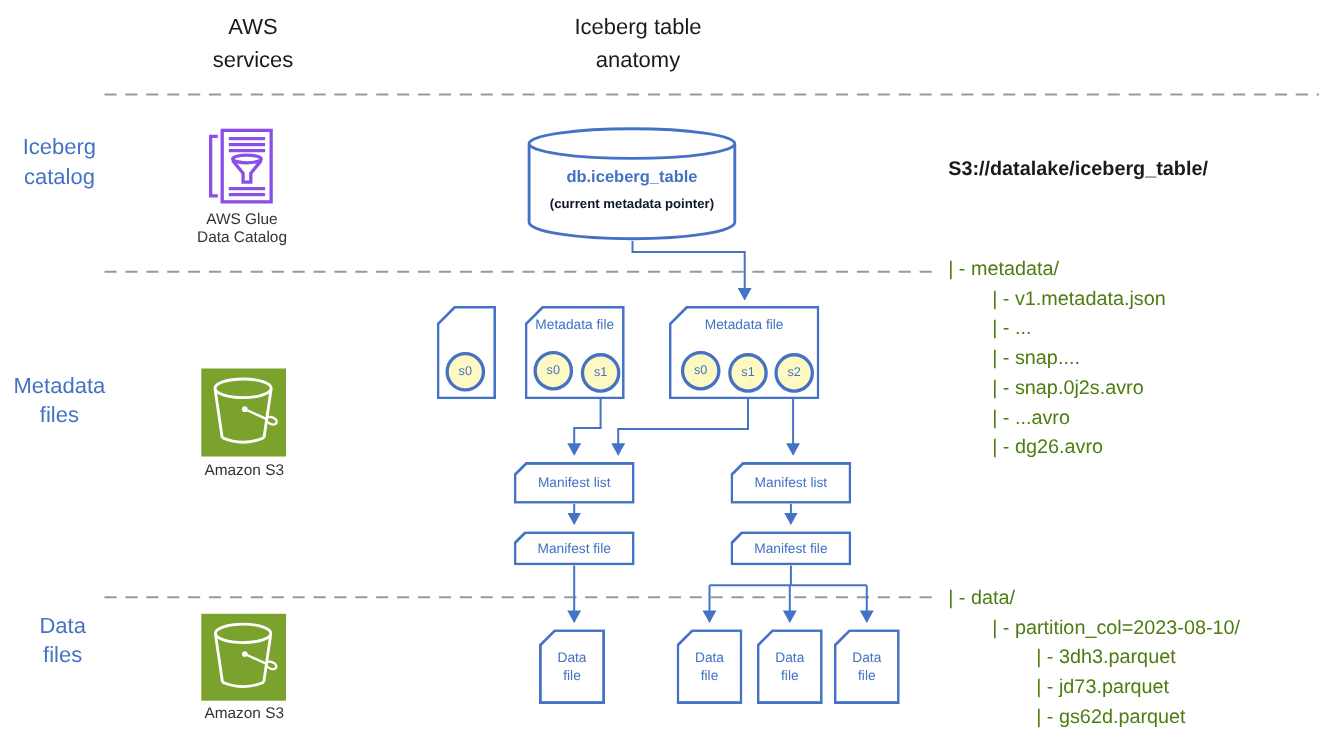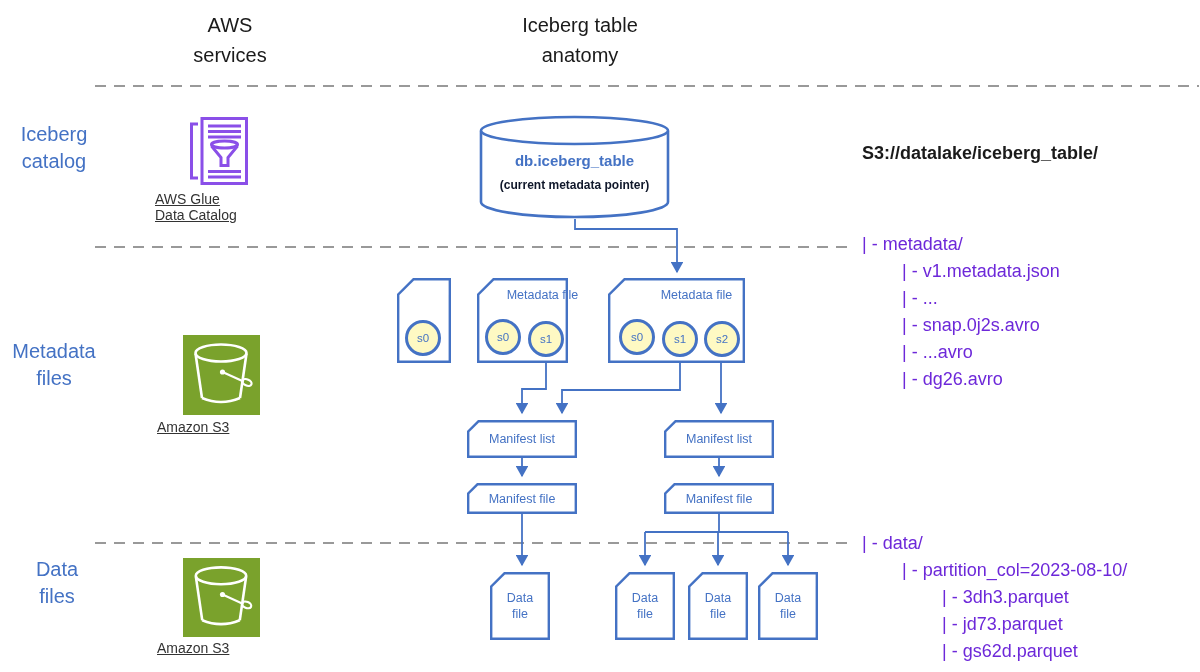--- a/index.html
+++ b/index.html
@@ -2,42 +2,42 @@
 <html><head>
 <meta charset="utf-8">
 <style>
   html,body{margin:0;padding:0;background:#fff;}
   #canvas{position:relative;width:1200px;height:672px;background:#fff;overflow:hidden;
           font-family:"Liberation Sans",sans-serif;}
   .abs{position:absolute;}
   .pre{white-space:pre-line;}
   .col-header{font-size:20px;line-height:30px;color:#1a1a1a;text-align:center;}
   .row-label{font-size:20px;line-height:27px;color:#4472C4;text-align:center;}
-  .icon-caption{font-size:14px;line-height:16px;color:#333;text-decoration:underline;}
+  .icon-caption{font-size:14px;line-height:16px;color:#333;text-align:center;}
   
   .shape{position:absolute;}
   .n-out{position:absolute;inset:0;background:#4472C4;
          clip-path:polygon(var(--n) 0,100% 0,100% 100%,0 100%,0 var(--n));}
   .n-in{position:absolute;inset:2.4px;background:#fff;
         clip-path:polygon(calc(var(--n) - 1.4px) 0,100% 0,100% 100%,0 100%,0 calc(var(--n) - 1.4px));}
-  .shape .content{position:absolute;inset:0;z-index:2;padding-left:20px;}
+  .shape .content{position:absolute;inset:0;z-index:2;}
   .box-label{position:absolute;width:100%;text-align:center;color:#4472C4;font-size:12.5px;}
   .snap{position:absolute;width:30px;height:30px;border:3px solid #4472C4;border-radius:50%;
         background:#fef9c3;color:#4472C4;font-size:11.5px;display:flex;align-items:center;
         justify-content:center;z-index:3;}
   .mid-label{position:absolute;inset:0;display:flex;align-items:center;justify-content:center;
              color:#4472C4;font-size:12.5px;}
   .datafile-label{position:absolute;inset:0;display:flex;align-items:center;justify-content:center;
                   color:#4472C4;font-size:12.5px;line-height:16px;text-align:center;white-space:pre-line;}
   .cyl-title{position:absolute;width:100%;text-align:center;top:38px;color:#4472C4;
              font-weight:bold;font-size:15px;}
   .cyl-note{position:absolute;width:100%;text-align:center;top:64px;color:#0f172a;
             font-weight:bold;font-size:12px;}
   .storage-text{font-size:18px;color:#1a1a1a;white-space:pre;}
-  .tree{font-size:18px;line-height:27px;color:#6d28d9;white-space:pre;}
+  .tree{font-size:18px;line-height:27px;color:#4d7c0f;white-space:pre;}
   .s3-tile{position:absolute;background:#7AA22C;}
 </style>
 </head>
 <body>
 
 <div id="canvas">
 
   <svg class="abs" style="left:0;top:0;" width="1200" height="672" viewBox="0 0 1200 672">
     <defs>
       <marker id="arr" viewBox="0 0 10 10" refX="8" refY="5" markerWidth="7" markerHeight="7" orient="auto">
@@ -216,20 +216,21 @@
 file</div>
       </div>
   </div>
 
   <div class="abs storage-text" style="left:862px;top:143px;font-weight:bold;">S3://datalake/iceberg_table/</div>
 
   <div class="abs" style="left:862px;top:231px;">
     <div class="tree">| - metadata/</div>
     <div class="tree">        | - v1.metadata.json</div>
     <div class="tree">        | - ...</div>
+    <div class="tree">        | - snap....</div>
     <div class="tree">        | - snap.0j2s.avro</div>
     <div class="tree">        | - ...avro</div>
     <div class="tree">        | - dg26.avro</div>
   </div>
 
   <div class="abs" style="left:862px;top:530px;">
     <div class="tree">| - data/</div>
     <div class="tree">        | - partition_col=2023-08-10/</div>
     <div class="tree">                | - 3dh3.parquet</div>
     <div class="tree">                | - jd73.parquet</div>

